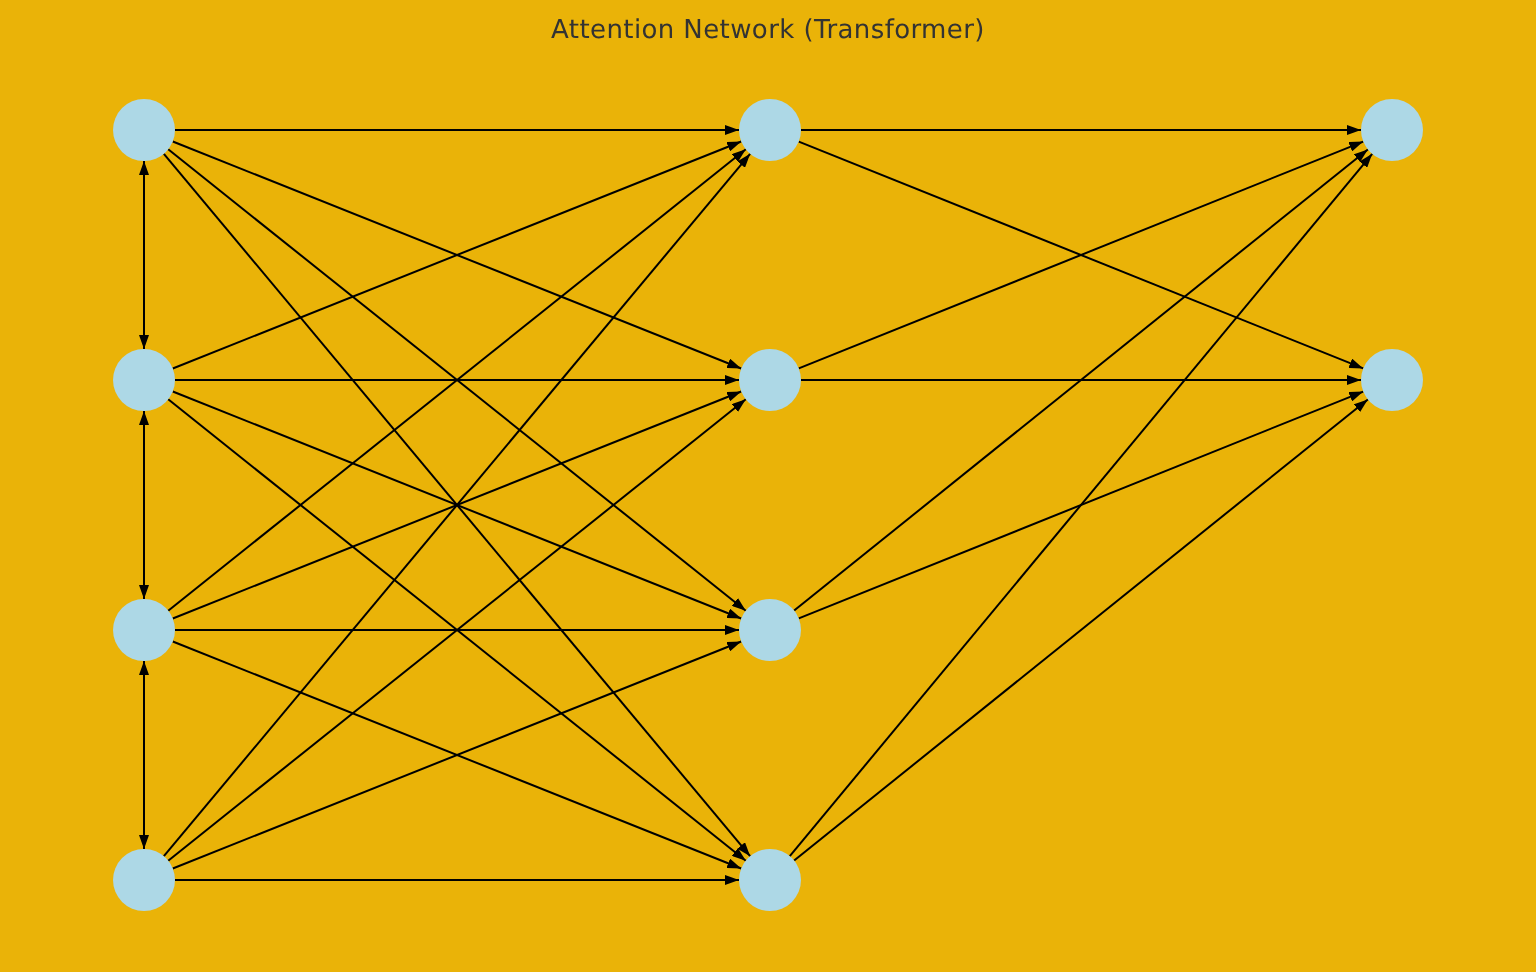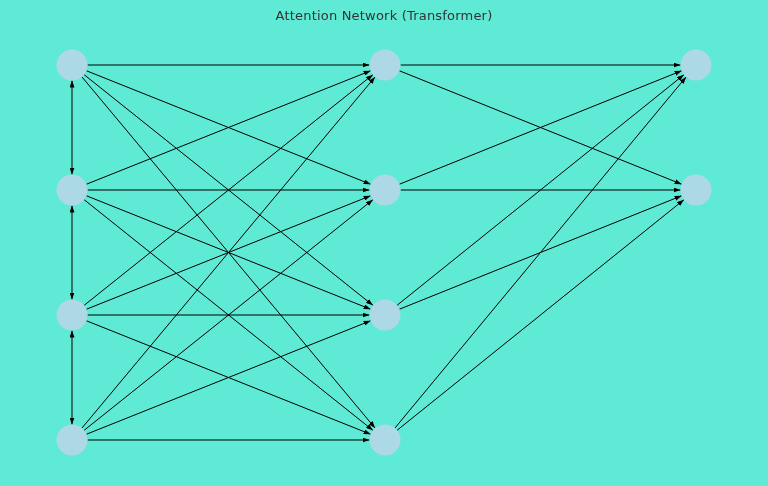--- a/index.html
+++ b/index.html
@@ -4,21 +4,21 @@
 <style>
   html, body {
     margin: 0;
     padding: 0;
     background: #ffffff;
   }
   .figure {
     position: relative;
     width: 768px;
     height: 486px;
-    background: #5eead4;
+    background: #eab308;
     overflow: hidden;
     font-family: "DejaVu Sans", "Liberation Sans", sans-serif;
   }
   .figure-title {
     position: absolute;
     top: 8px;
     left: 0;
     width: 100%;
     text-align: center;
     font-size: 13px;

